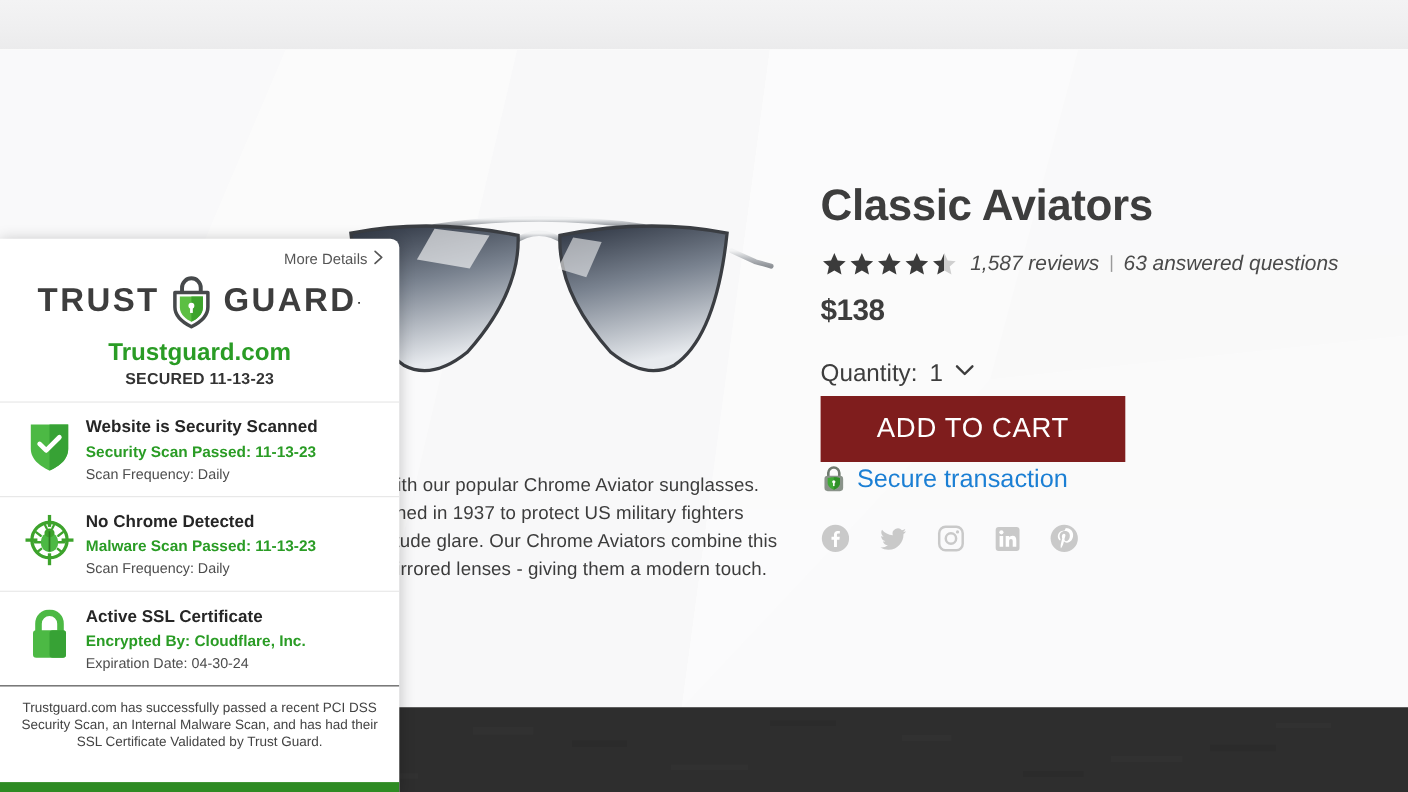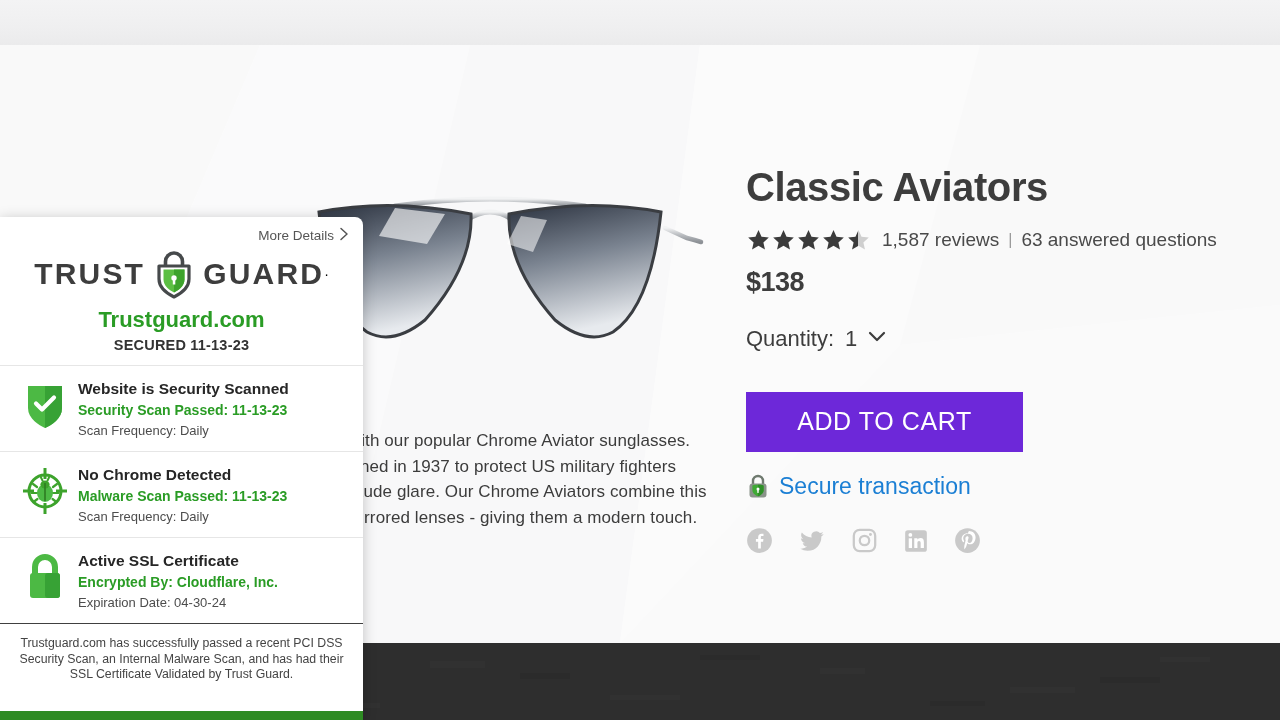--- a/index.html
+++ b/index.html
@@ -54,46 +54,46 @@
     letter-spacing:.1px;
   }
 
   
   .buybox { position:absolute; left:746px; top:120px; width:520px; }
   .product-title {
     font-size:40px; font-weight:bold; color:#3d3d3d;
     letter-spacing:-.4px; line-height:1.12;
   }
   .rating-row {
-    margin-top:18px; display:flex; align-items:center; white-space:nowrap;
+    margin-top:18px; display:flex; align-items:center; white-space:nowrap;font-style:italic;
   }
   .stars { display:flex; align-items:center; margin-right:11px; }
   .stars svg { display:block; }
   .rating-meta { font-size:19px; color:#4a4a4a; }
   .rating-sep { color:#9a9a9a; padding:0 9px; }
   .price {
     margin-top:14px; font-size:27px; font-weight:bold; color:#3d3d3d;
     letter-spacing:-.5px;
   }
   .qty-row {
     margin-top:26px; display:flex; align-items:center;
     font-size:22px; color:#3d3d3d;
   }
   .qty-label { margin-right:11px; }
   .qty-value { font-weight:normal; margin-right:8px; }
   .qty-caret { display:inline-block; }
   .add-to-cart {
-    margin-top:38px; width:277px; height:60px;
-    background:#6d28d9; border:none; color:#ffffff;
+    margin-top:6px; width:277px; height:60px;
+    background:#7f1d1d; border:none; color:#ffffff;
     font-family:"Liberation Sans", sans-serif;
     font-size:25px; letter-spacing:.6px;
     display:flex; align-items:center; justify-content:center;
     cursor:pointer;
   }
-  .secure-row { margin-top:21px; display:flex; align-items:center; }
+  .secure-row { margin-top:2px; display:flex; align-items:center; }
   .secure-row .lock { margin-right:9px; display:block; }
   .secure-link {
     font-size:23px; color:#1b7fd4; text-decoration:none; cursor:pointer;
   }
   .social-row {
     margin-top:27px; display:flex; align-items:center; gap:25px;
   }
   .social-row svg { display:block; cursor:pointer; }
 
   

